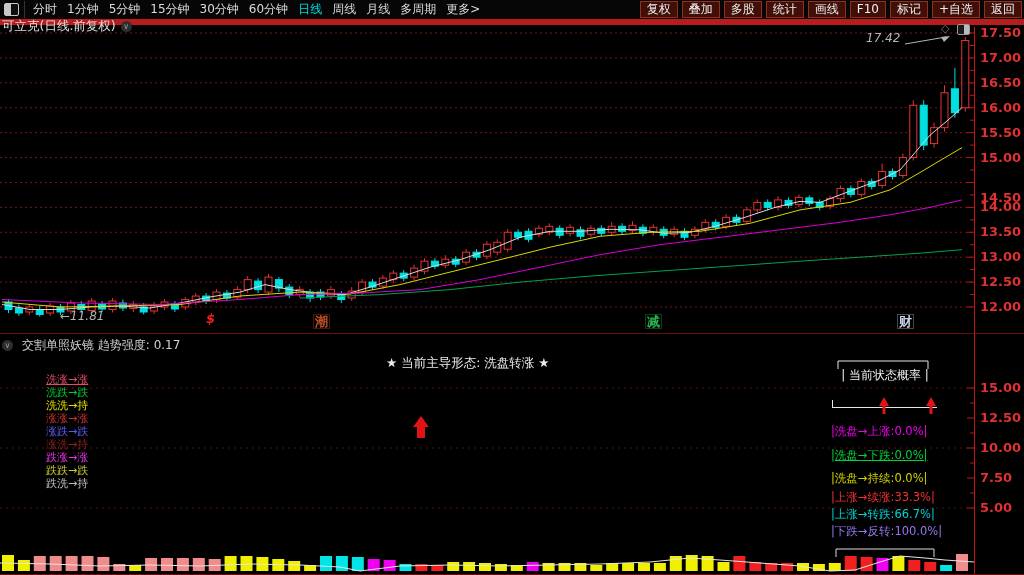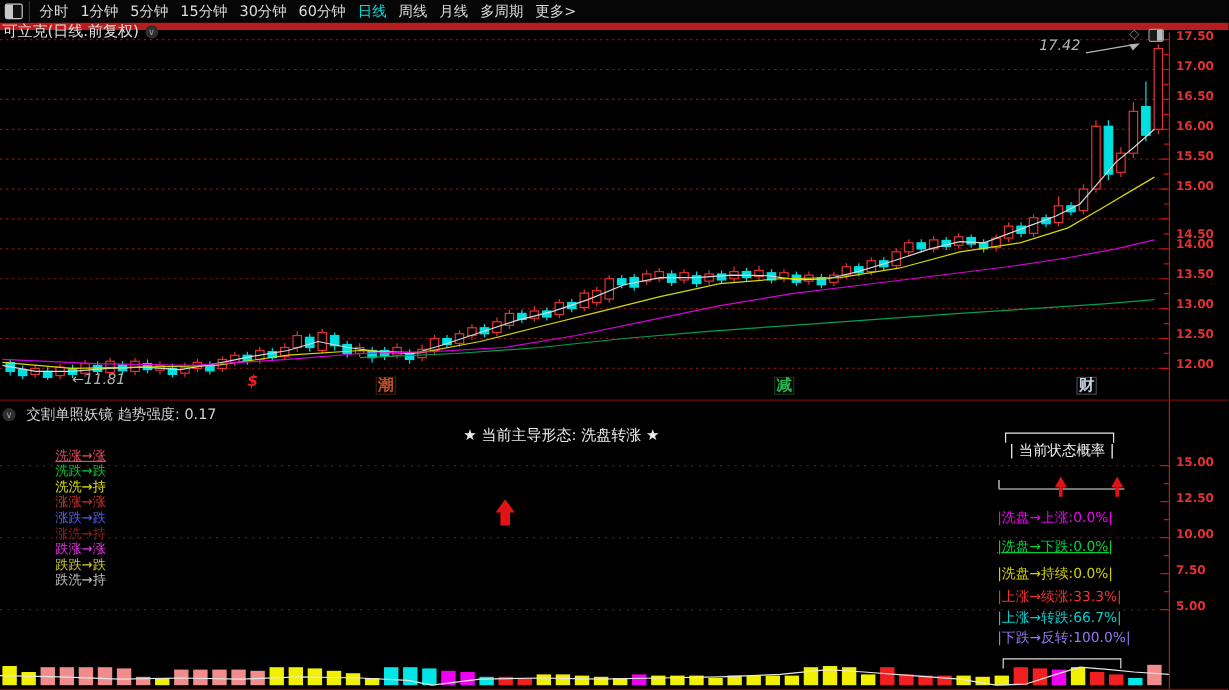--- a/index.html
+++ b/index.html
@@ -17,21 +17,21 @@
   .tbtns{position:absolute;right:2px;top:1px;display:flex;}
   .tbtn{background:#401008;border:1px solid #93301d;color:#eeeeee;font-size:12px;height:15px;
         line-height:14px;padding:0 6px;margin-left:4px;white-space:nowrap;cursor:default;}
   
   .chead{position:absolute;left:2px;top:20px;height:13px;display:flex;align-items:center;font-size:12.5px;}
   .chead .title{color:#e0e0e0;margin-right:5px;}
   .chev{width:11px;height:11px;border-radius:50%;background:#2e2e2e;color:#999;font-size:8px;
         line-height:11px;text-align:center;margin-right:9px;}
   .malabel{margin-right:14px;white-space:nowrap;}
   svg#gfx{position:absolute;left:0;top:0;}
-  .pl{position:absolute;left:980px;width:44px;color:#e03232;font-size:10px;font-weight:bold;}
+  .pl{position:absolute;left:980px;width:44px;color:#e03232;font-size:13px;font-weight:bold;}
   .note{color:#b4b4b4;font-size:12px;}
   .wm{position:absolute;top:314px;font-size:13px;font-weight:bold;line-height:13px;padding:0 1px;}
   .lhead{position:absolute;left:2px;top:337px;display:flex;align-items:center;font-size:12px;color:#d2d2d2;}
   .ctitle{position:absolute;left:386px;top:355px;font-size:12.5px;color:#ececec;}
   .lg{position:absolute;left:46px;font-size:11px;line-height:13px;white-space:nowrap;}
   .pr{position:absolute;left:831px;font-size:11.5px;white-space:nowrap;}
   .ptitle{position:absolute;left:833px;top:367px;width:104px;text-align:center;color:#f0f0f0;font-size:12px;}
   .icn-d{position:absolute;left:941px;top:23px;color:#777;font-size:11px;line-height:11px;}
   .icn-p{position:absolute;left:957px;top:24px;width:11px;height:9px;border:1px solid #999;border-radius:2px;
          background:linear-gradient(to right,#1a1a1a 55%,#bbb 55%);}
@@ -49,20 +49,31 @@
         <span class="ptab">1分钟</span>
         <span class="ptab">5分钟</span>
         <span class="ptab">15分钟</span>
         <span class="ptab">30分钟</span>
         <span class="ptab">60分钟</span>
         <span class="ptab active">日线</span>
         <span class="ptab">周线</span>
         <span class="ptab">月线</span>
         <span class="ptab">多周期</span>
         <span class="ptab">更多&gt;</span>
+      </div>
+    <div id="tbtns" class="tbtns">
+        <span class="tbtn">复权</span>
+        <span class="tbtn">叠加</span>
+        <span class="tbtn">多股</span>
+        <span class="tbtn">统计</span>
+        <span class="tbtn">画线</span>
+        <span class="tbtn">F10</span>
+        <span class="tbtn">标记</span>
+        <span class="tbtn">+自选</span>
+        <span class="tbtn">返回</span>
       </div>
   </div>
 
   <div class="chead">
     <span class="title">可立克(日线.前复权)</span>
     <span class="chev">∨</span>
   </div>
 
   <svg id="gfx" width="1024" height="575">
       <line x1="0" y1="33" x2="974" y2="33" stroke="#7c1414" stroke-dasharray="2 3"></line>

